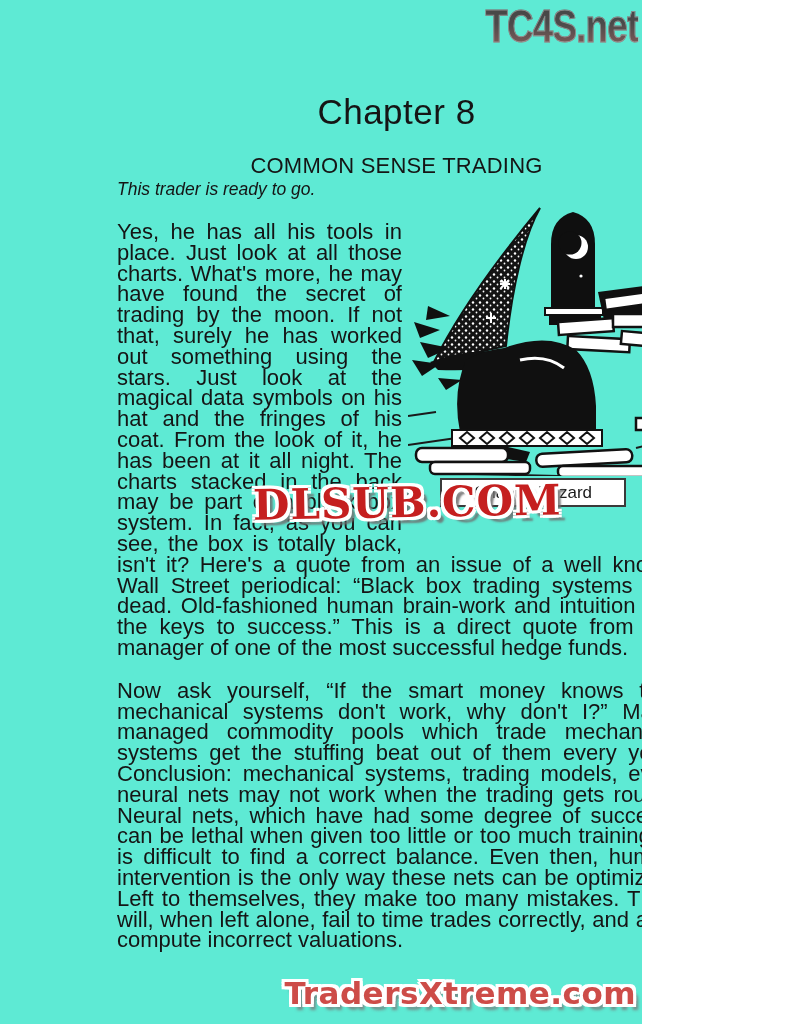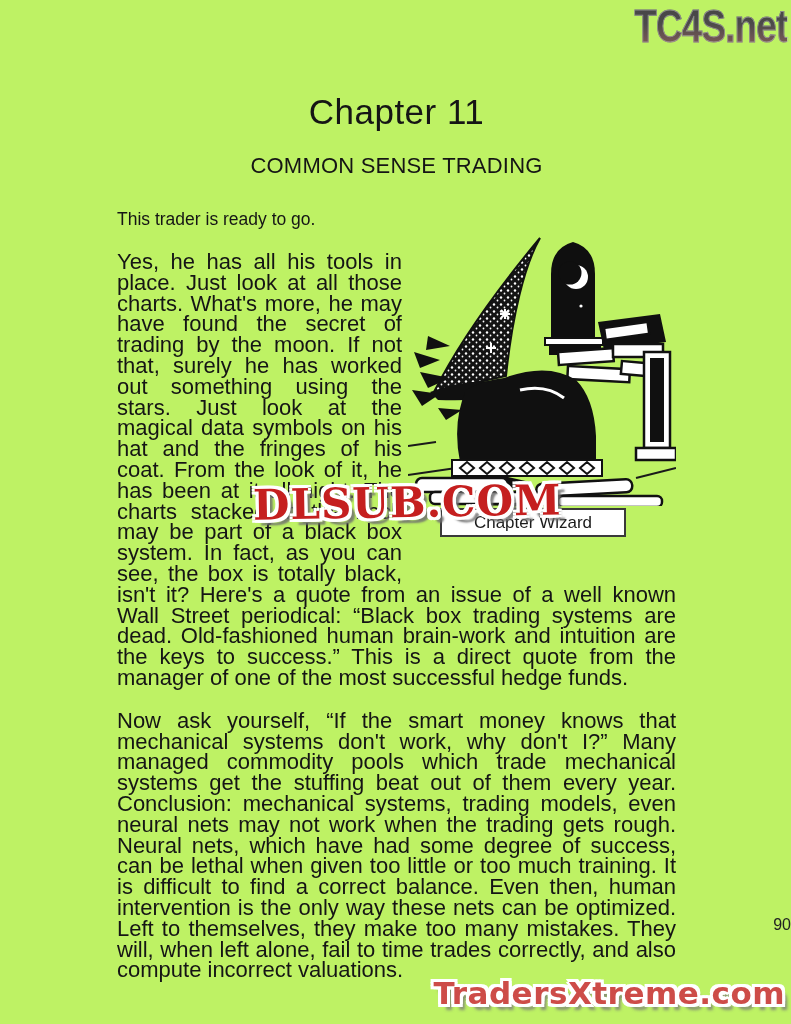--- a/index.html
+++ b/index.html
@@ -5,37 +5,37 @@
   :root{
     --dlsub-red:#c51f1f;
     --traders-red:#cd4c48;
     --tc4s-top:#454545;
     --tc4s-bottom:#8e5f5c;
     --ink:#151515;
   }
   *{box-sizing:border-box;margin:0;padding:0;}
   html,body{background:#ffffff;}
   .page{
-    position:relative;width:791px;height:1024px;background:#bef264;
+    position:relative;width:642px;height:1024px;background:#5eead4;
     font-family:"Liberation Sans",sans-serif;color:var(--ink);overflow:hidden;
   }
   
   .tc4s{
     position:absolute;top:0px;right:4px;z-index:6;
     font-weight:bold;font-size:46px;line-height:52px;letter-spacing:-1px;
     display:inline-block;transform:scaleX(0.80);transform-origin:100% 0;
     background:linear-gradient(180deg,var(--tc4s-top) 0%,#4b4a4a 45%,var(--tc4s-bottom) 100%);
     -webkit-background-clip:text;background-clip:text;
     color:transparent;-webkit-text-fill-color:transparent;
     -webkit-text-stroke:1px rgba(175,175,175,.65);
   }
   .content{position:absolute;left:117px;top:92px;width:559px;}
   h1.chapter{font-size:35px;font-weight:normal;text-align:center;letter-spacing:.5px;}
   h2.section{font-size:22px;font-weight:normal;text-align:center;margin-top:21px;letter-spacing:.2px;}
-  p.intro{font-size:17.5px;margin-top:30px;}
+  p.intro{font-size:17.5px;font-style:italic;}
   p.body{font-size:22px;line-height:20.8px;text-align:justify;margin-top:22px;}
   .figure{float:right;width:268px;margin:2px 0 42px 6px;}
   .figure svg{display:block;width:268px;height:274px;}
   .caption-box{
     width:186px;height:29px;margin:2px 0 0 32px;border:2px solid #3a3a3a;
     text-align:center;font-size:17px;line-height:25px;color:#1a1a1a;background:#fff;
   }
   
   .dlsub{
     position:absolute;left:253px;top:479px;z-index:9;
@@ -58,21 +58,21 @@
   }
 </style>
 </head>
 <body>
 
 <div class="page">
 
   <div class="tc4s">TC4S.net</div>
 
   <div class="content">
-    <h1 class="chapter">Chapter 11</h1>
+    <h1 class="chapter">Chapter 8</h1>
     <h2 class="section">COMMON SENSE TRADING</h2>
     <p class="intro">This trader is ready to go.</p>
 
     <div class="figure">
       <svg viewBox="0 0 268 274" xmlns="http://www.w3.org/2000/svg">
         <defs>
           <pattern id="spk" width="7" height="7" patternUnits="userSpaceOnUse">
             <rect width="7" height="7" fill="#141414"></rect>
             <circle cx="2" cy="2.5" r="1.2" fill="#fff"></circle>
             <circle cx="5.5" cy="5.5" r="0.9" fill="#fff"></circle>

